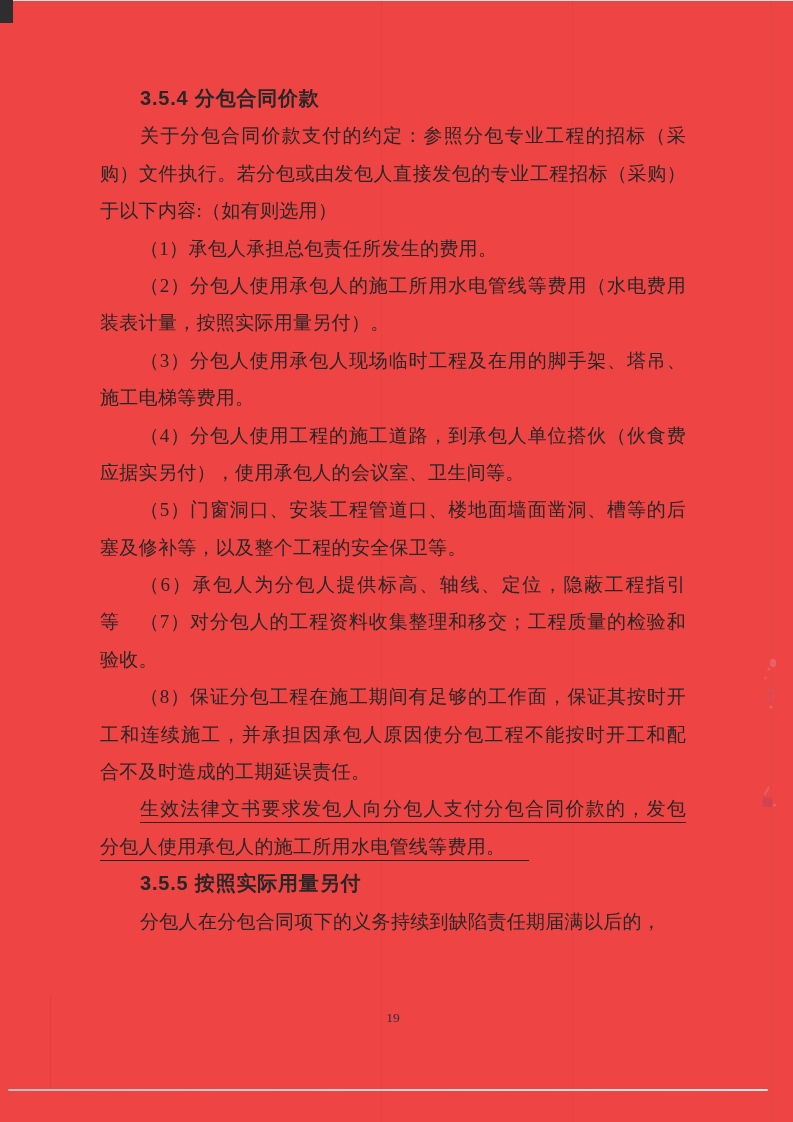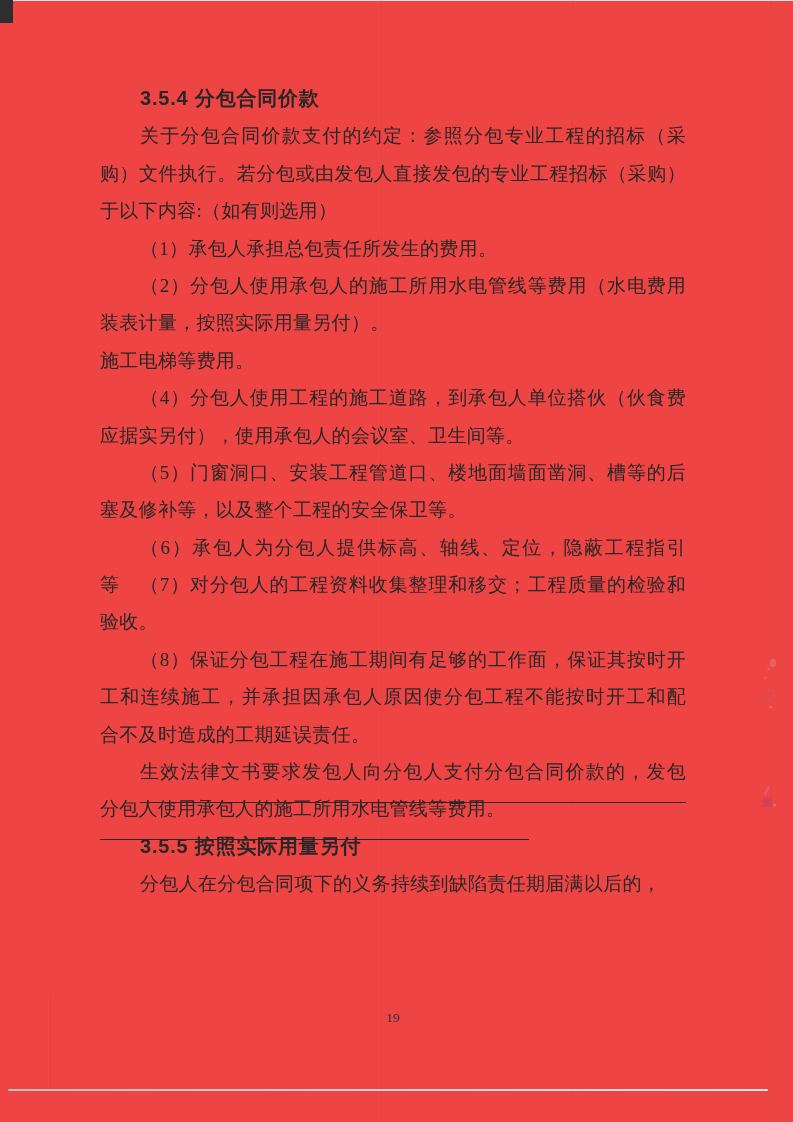--- a/index.html
+++ b/index.html
@@ -31,21 +31,21 @@
   .line.ind { text-indent: 40px; }
   .line.full { text-align: justify; text-align-last: justify; }
   .line.h {
     font-weight: 700;
     font-size: 20px;
     font-family: "Liberation Sans", "DejaVu Sans", sans-serif;
     letter-spacing: 0.8px;
   }
   .line.u .txt {
     border-bottom: 1.6px solid #262626;
-    padding-bottom: 20px;
+    padding-bottom: 3px;
   }
   .line.u-end .txt { padding-right: 24px; }
 
   
   .pagenum {
     position: absolute; left: 100px; top: 1010px; width: 586px;
     text-align: center;
     font-size: 13.5px;
     color: #2c3240;
     font-family: "Liberation Serif", "DejaVu Serif", serif;
@@ -124,20 +124,21 @@
   </div>
 
   <div class="textcol">
       <div class="line h ind"><span class="txt">3.5.4 分包合同价款</span></div>
       <div class="line ind full"><span class="txt">关于分包合同价款支付的约定：参照分包专业工程的招标（采</span></div>
       <div class="line  full"><span class="txt">购）文件执行。若分包或由发包人直接发包的专业工程招标（采购）</span></div>
       <div class="line"><span class="txt">于以下内容:（如有则选用）</span></div>
       <div class="line ind"><span class="txt">（1）承包人承担总包责任所发生的费用。</span></div>
       <div class="line ind full"><span class="txt">（2）分包人使用承包人的施工所用水电管线等费用（水电费用</span></div>
       <div class="line"><span class="txt">装表计量，按照实际用量另付）。</span></div>
+      <div class="line ind full"><span class="txt">（3）分包人使用承包人现场临时工程及在用的脚手架、塔吊、</span></div>
       <div class="line"><span class="txt">施工电梯等费用。</span></div>
       <div class="line ind full"><span class="txt">（4）分包人使用工程的施工道路，到承包人单位搭伙（伙食费</span></div>
       <div class="line"><span class="txt">应据实另付），使用承包人的会议室、卫生间等。</span></div>
       <div class="line ind full"><span class="txt">（5）门窗洞口、安装工程管道口、楼地面墙面凿洞、槽等的后</span></div>
       <div class="line"><span class="txt">塞及修补等，以及整个工程的安全保卫等。</span></div>
       <div class="line ind full"><span class="txt">（6）承包人为分包人提供标高、轴线、定位，隐蔽工程指引等。</span></div>
       <div class="line ind full"><span class="txt">（7）对分包人的工程资料收集整理和移交；工程质量的检验和</span></div>
       <div class="line"><span class="txt">验收。</span></div>
       <div class="line ind full"><span class="txt">（8）保证分包工程在施工期间有足够的工作面，保证其按时开</span></div>
       <div class="line  full"><span class="txt">工和连续施工，并承担因承包人原因使分包工程不能按时开工和配</span></div>

